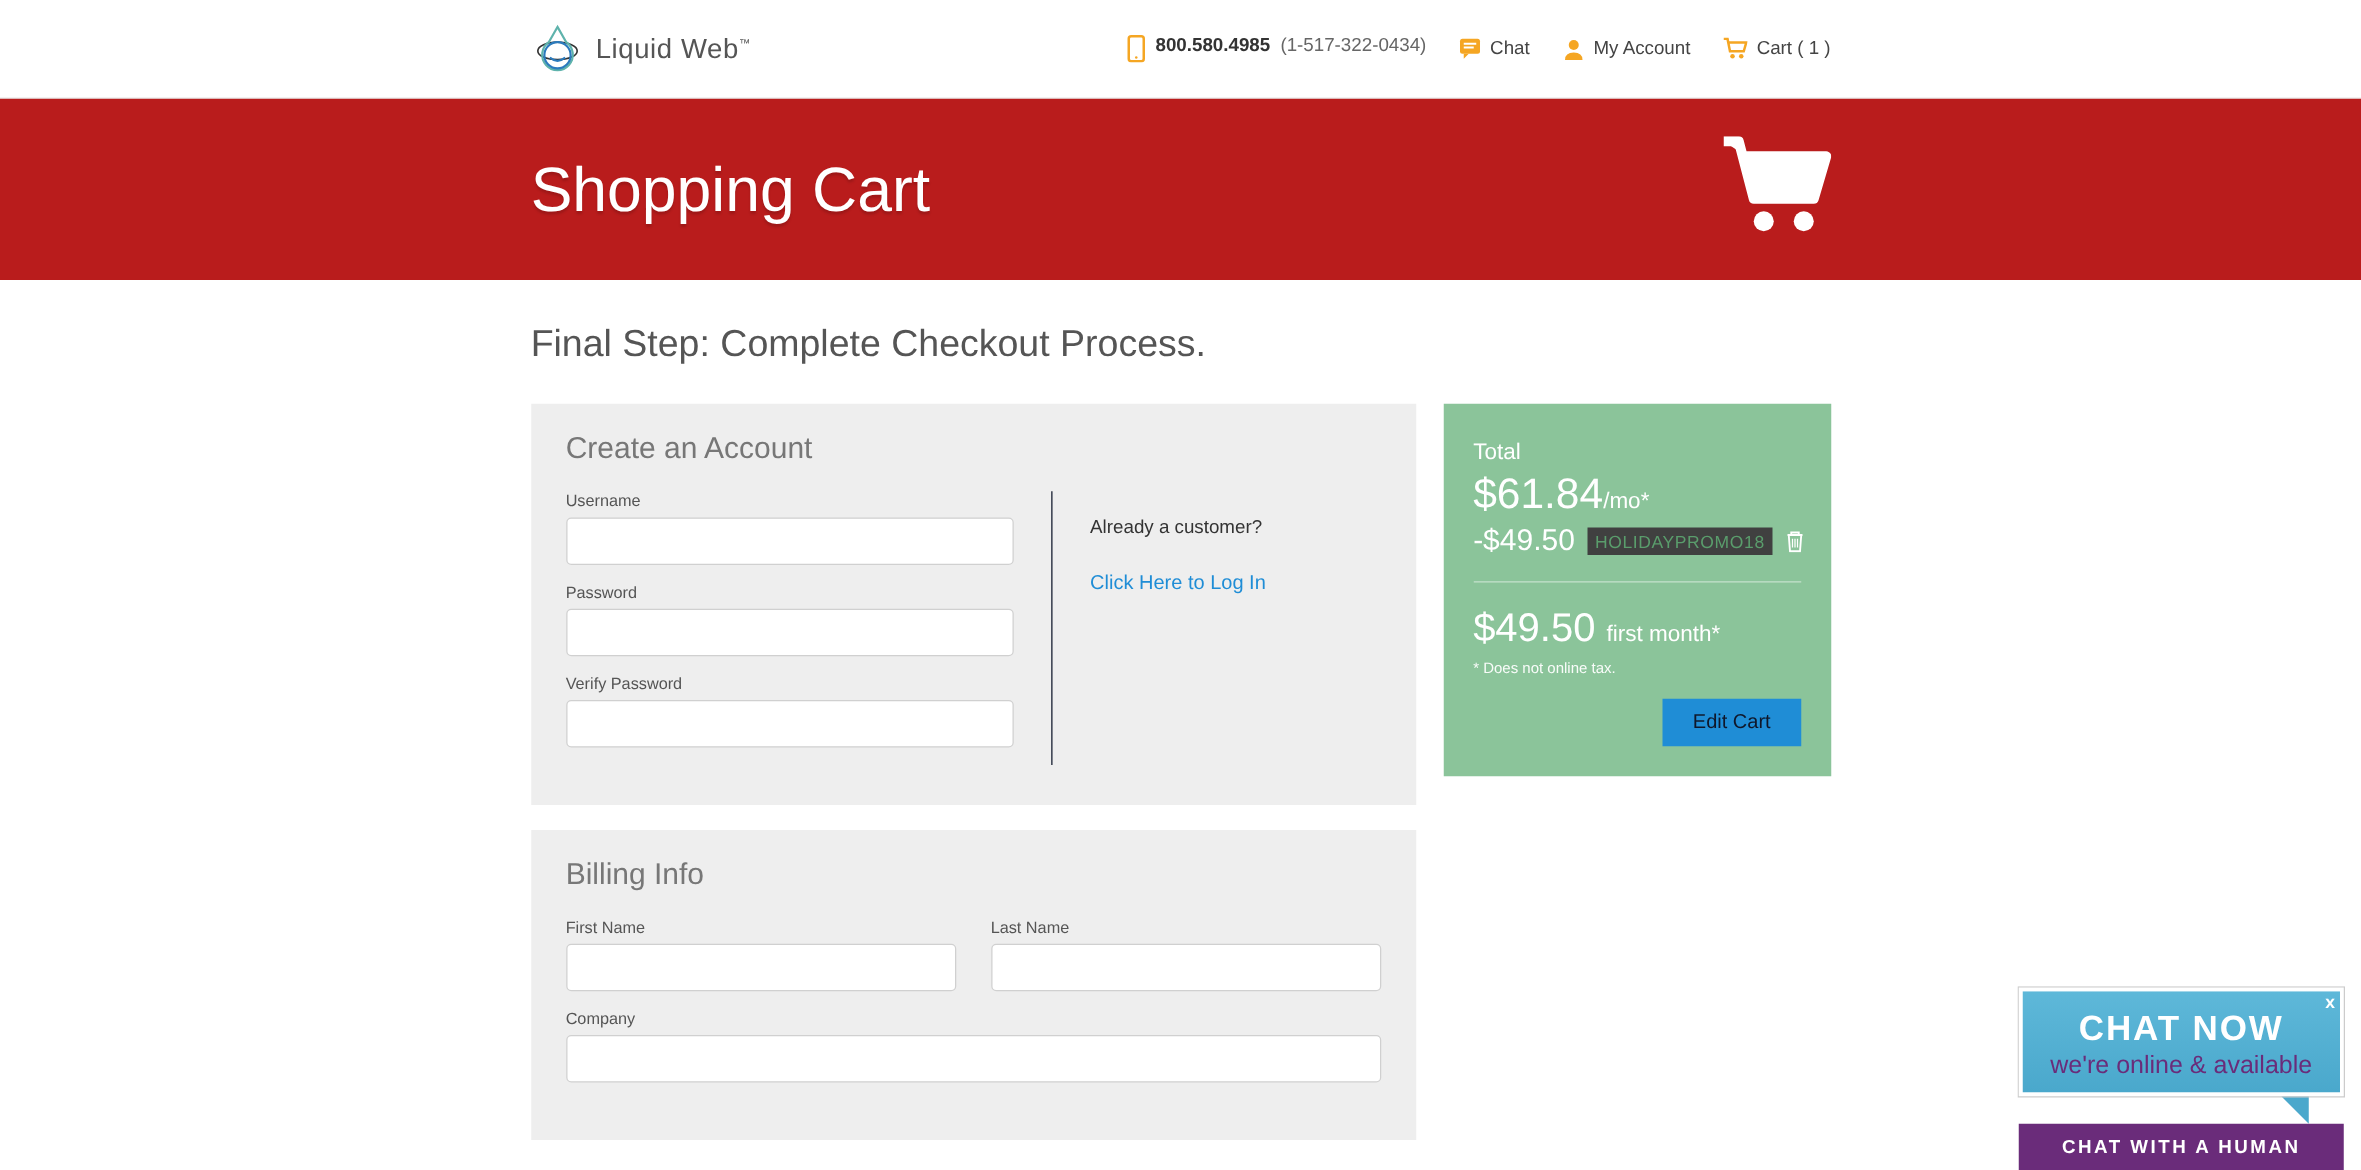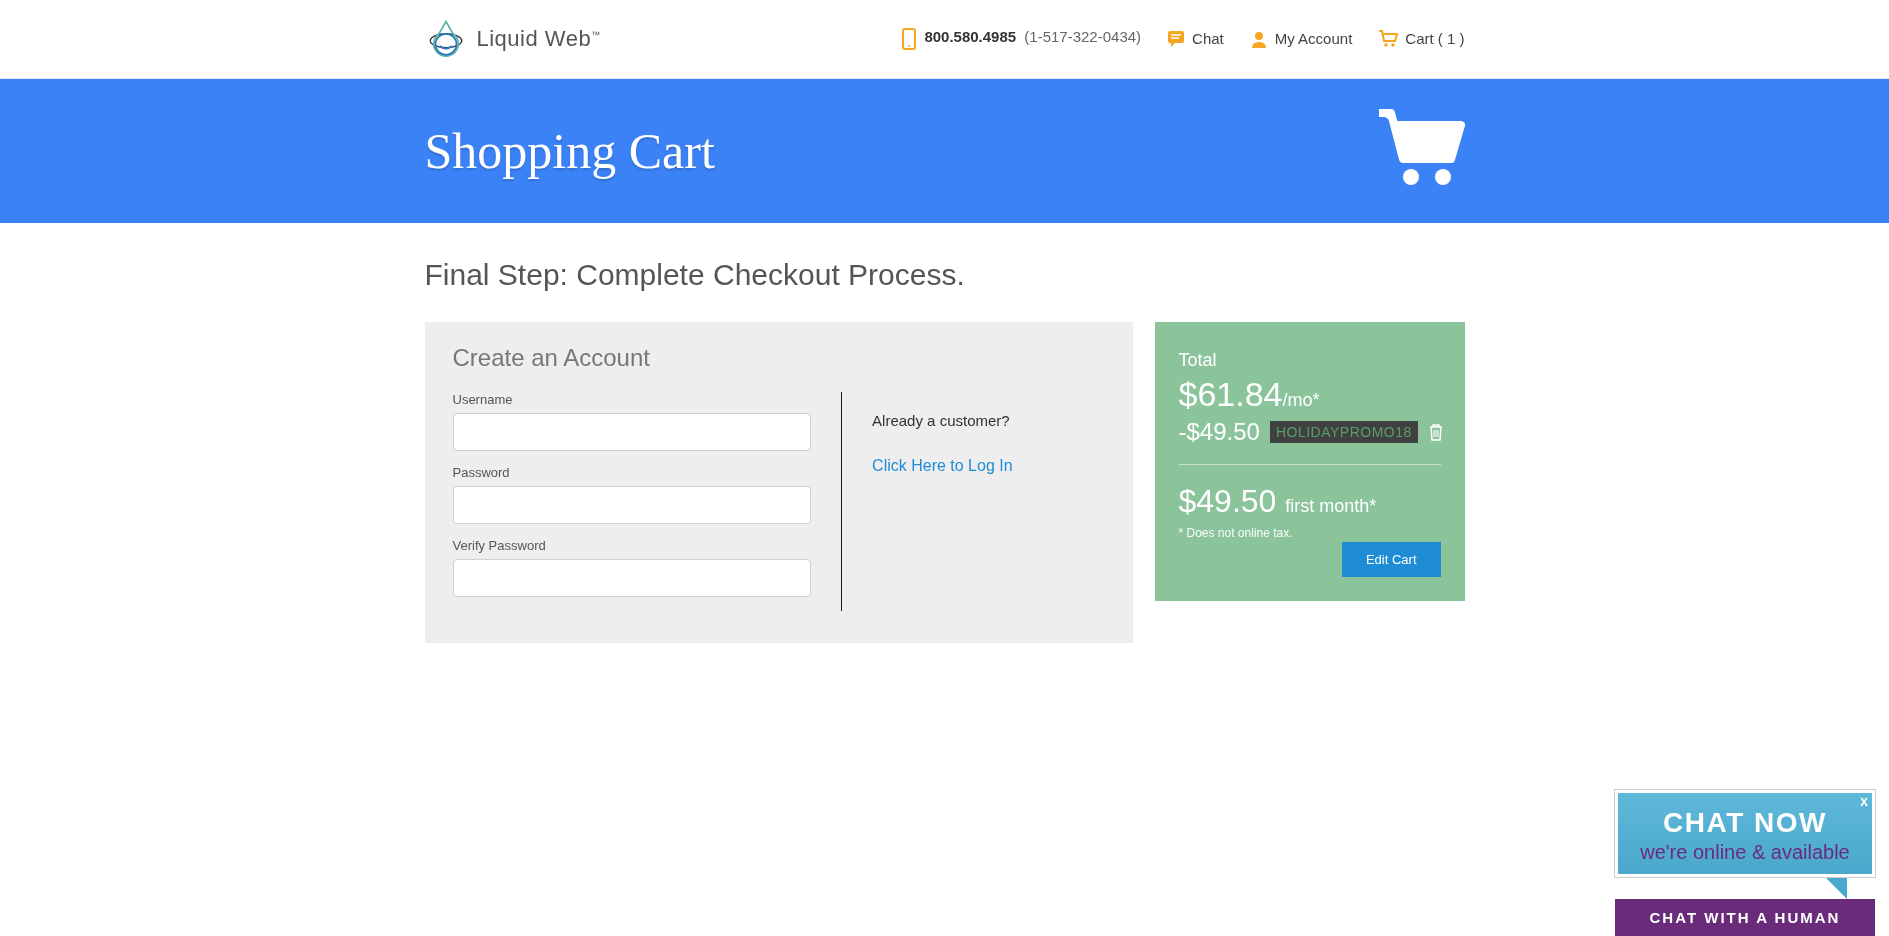--- a/index.html
+++ b/index.html
@@ -13,21 +13,21 @@
 .logo svg { width: 42px; height: 42px; }
 .logo-text { font-size: 22px; font-weight: 400; color: #555; letter-spacing: 0.5px; }
 .logo-tm { font-size: 9px; vertical-align: super; }
 .header-nav { display: flex; align-items: center; gap: 26px; font-size: 15px; color: #444; }
 .header-nav-item { display: flex; align-items: flex-start; gap: 7px; cursor: pointer; }
 .header-nav-item .icon { color: #f5a623; display: inline-flex; }
 .phone-bold { font-weight: bold; color: #333; }
 .phone-alt { color: #666; margin-left: 4px; font-weight: normal; }
 
 
-.banner { background: #3b82f6; padding: 30px 0; font-family: Liberation Serif, serif; }
+.banner { background: #b91c1c; padding: 30px 0; }
 .banner .container { display: flex; align-items: center; justify-content: space-between; }
 .banner h1 { color: #fff; font-size: 50px; font-weight: 400; text-shadow: 0 2px 2px rgba(0,0,0,0.15); }
 .banner .cart-big { color: #fff; }
 
 
 .main { padding: 35px 0; }
 .page-title { font-size: 30px; color: #555; font-weight: 400; margin-bottom: 30px; }
 
 .content-row { display: flex; gap: 22px; align-items: flex-start; }
 .left-col { flex: 1; }
@@ -55,21 +55,21 @@
 .summary .total-label { font-size: 18px; margin-bottom: 4px; }
 .summary .total-amount { font-size: 34px; font-weight: 400; }
 .summary .total-amount .per { font-size: 18px; }
 .summary .discount-row { display: flex; align-items: center; gap: 10px; font-size: 24px; margin-top: 4px; }
 .promo-tag { background: #404040; color: #5a9d6c; font-size: 14px; padding: 3px 6px; letter-spacing: 0.5px; }
 .trash { color: #fff; cursor: pointer; margin-left: auto; display: inline-flex; }
 .summary hr { border: none; border-top: 1px solid rgba(255,255,255,0.5); margin: 18px 0; }
 .summary .final-amount { font-size: 32px; }
 .summary .final-amount .suffix { font-size: 18px; margin-top: 32px; }
 .summary .tax-note { font-size: 12px; margin-top: 6px; opacity: 0.95; }
-.edit-cart-btn { background: #1f8dd6; color: #ffffff; border: none; font-size: 13px; padding: 10px 24px; margin-top: 2px; float: right; cursor: pointer; }
+.edit-cart-btn { background: #1f8dd6; color: #0f172a; border: none; font-size: 16px; padding: 10px 24px; margin-top: 18px; float: right; cursor: pointer; }
 .summary::after { content: ""; display: block; clear: both; }
 
 
 .chat-widget { position: fixed; right: 14px; bottom: 0; width: 260px; font-family: Arial, sans-serif; }
 .chat-now { background: linear-gradient(#5eb8d9, #4aa8cc); border: 3px solid #fff; outline: 1px solid #ccc; text-align: center; padding: 14px 10px 10px; position: relative; }
 .chat-now .close-x { position: absolute; top: 0px; right: 4px; color: #fff; font-size: 14px; font-weight: bold; cursor: pointer; }
 .chat-now-title { color: #fff; font-size: 28px; letter-spacing: 1.5px; font-weight: 600; }
 .chat-now-sub { color: #6a2c7a; font-size: 20px; margin-top: 2px; }
 .chat-pointer { width: 0; height: 0; border-left: 22px solid transparent; border-right: 0 solid transparent; border-top: 22px solid #4aa8cc; margin-left: auto; margin-right: 28px; }
 .chat-human { background: #6a2c7a; color: #fff; text-align: center; padding: 10px 0; letter-spacing: 2px; font-size: 15px; font-weight: 600; cursor: pointer; }
@@ -175,20 +175,37 @@
                 <input type="password" style="">
               </div>
             </div>
             <div class="create-account-side">
               <p>Already a customer?</p>
               <a class="login-link">Click Here to Log In</a>
             </div>
           </div>
         </div>
 
+        <div class="panel">
+          <h2>Billing Info</h2>
+          <div class="billing-row">
+            <div class="field">
+              <label>First Name</label>
+              <input type="text" style="">
+            </div>
+            <div class="field">
+              <label>Last Name</label>
+              <input type="text" style="">
+            </div>
+          </div>
+          <div class="field">
+            <label>Company</label>
+            <input type="text" style="">
+          </div>
+        </div>
 
       </div>
 
       <div class="right-col">
         <div class="summary">
           <div class="total-label">Total</div>
           <div class="total-amount">
             <span>$61.84</span><span class="per">/mo*</span>
           </div>
           <div class="discount-row">

